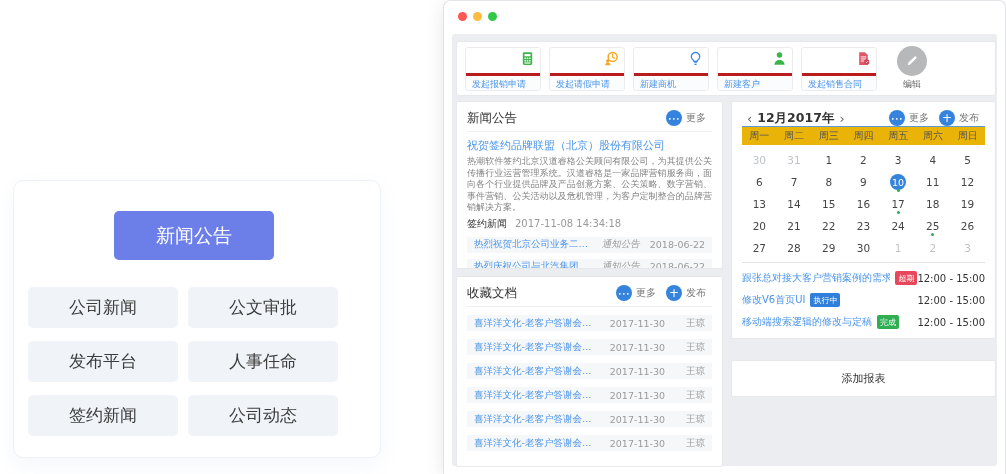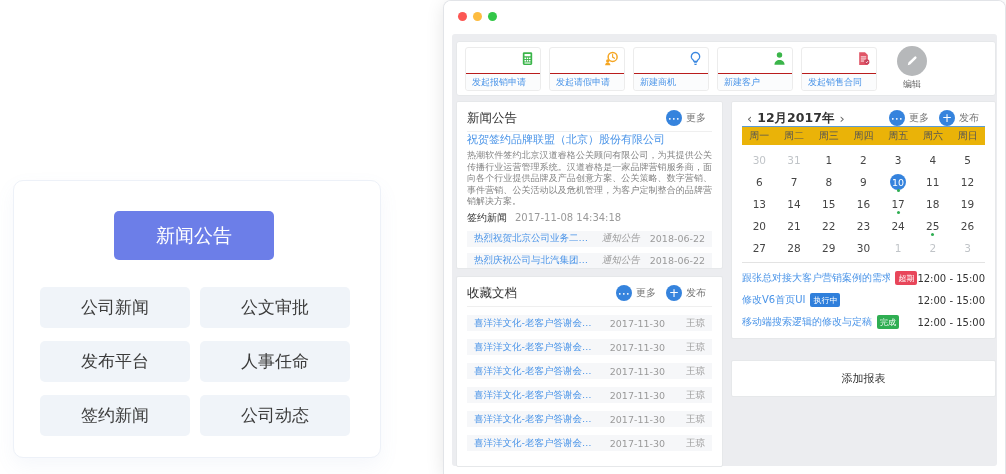--- a/index.html
+++ b/index.html
@@ -6,21 +6,21 @@
   body { margin:0; background:#fff; font-family:"DejaVu Sans","Liberation Sans",sans-serif; }
   .stage { position:relative; width:1006px; height:474px; overflow:hidden; background:#fff; }
 
   
   .left-card { position:absolute; left:13px; top:180px; width:368px; height:278px;
     background:#fff; border:1px solid #edf1f8; border-radius:10px;
     box-shadow:0 8px 20px rgba(120,140,200,.07); }
   .primary-btn { position:absolute; left:100px; top:30px; width:160px; height:49px;
     background:#6c7ee8; color:#fff; font-size:19px; border:none; border-radius:5px;
     font-family:inherit; cursor:pointer; }
-  .btn-grid { position:absolute; left:26px; top:106px; width:314px; display:flex; flex-wrap:wrap; gap:13px 10px; }
+  .btn-grid { position:absolute; left:14px; top:106px; width:314px; display:flex; flex-wrap:wrap; gap:13px 10px; }
   .grid-btn { width:150px; height:41px; background:#f0f4f9; border:none; border-radius:5px;
     color:#3c3c3c; font-size:17px; font-family:inherit; cursor:pointer; }
 
   
   .window { position:absolute; left:443px; top:0; width:563px; height:474px; background:#fff;
     border:1px solid #e2e4e8; border-bottom:none; border-radius:8px 8px 0 0;
     box-shadow:0 3px 18px rgba(0,0,0,.10); overflow:hidden; }
   .titlebar { position:absolute; left:0; top:0; right:0; height:30px; background:#fff;
     display:flex; align-items:center; padding-left:14px; gap:6px; }
   .light { width:9px; height:9px; border-radius:50%; display:inline-block; cursor:pointer; }
@@ -30,41 +30,41 @@
   .card { position:absolute; background:#fff; border:1px solid #e6e8ea; border-radius:2px; }
 
   
   .toolbar { left:12px; top:40px; width:540px; height:55px; border-radius:3px;
     display:flex; align-items:center; padding-left:8px; }
   .actions-row { display:flex; align-items:center; }
   .action-card { width:76px; height:44px; border:1px solid #ececec; border-radius:3px;
     position:relative; margin-right:8px; background:#fff; cursor:pointer; }
   .action-icon { position:absolute; top:3px; right:5px; width:15px; height:15px; }
   .action-label { position:absolute; left:0; right:0; bottom:0; height:17px; line-height:16px;
-    font-size:9px; color:#4a94e8; padding-left:6px; background:#fbfcfd; border-top:1px solid #b91c1c;
+    font-size:9px; color:#4a94e8; padding-left:6px; background:#fbfcfd; border-top:3px solid #b91c1c;
     border-radius:0 0 3px 3px; white-space:nowrap; overflow:hidden; }
   .edit-wrap { margin-left:12px; display:flex; flex-direction:column; align-items:center; cursor:pointer; }
   .edit-circle { width:30px; height:30px; border-radius:50%; background:#b6b8ba;
     display:flex; align-items:center; justify-content:center; }
   .edit-label { font-size:9px; color:#666; margin-top:2px; }
 
   
   .panel-head { display:flex; align-items:center; height:16px; }
   .panel-title { font-size:12.5px; color:#333; }
   .head-actions { margin-left:auto; display:flex; align-items:center; gap:4px; }
   .cbtn { width:16px; height:16px; border-radius:50%; background:#3583dd; color:#fff;
     display:inline-flex; align-items:center; justify-content:center; cursor:pointer; flex:none; }
   .cbtn.dots { font-size:6px; letter-spacing:.5px; }
   .cbtn.plus { font-size:12px; line-height:1; padding-bottom:1px; }
   .head-label { font-size:10px; color:#777; margin-right:6px; cursor:pointer; }
   .divider { border-bottom:1px solid #efefef; margin-top:5px; }
 
   
   .news { left:12px; top:100px; width:267px; height:168px; padding:8px 10px; overflow:hidden; }
-  .featured-title { font-size:11px; color:#4a94e8; white-space:nowrap; overflow:hidden; cursor:pointer; }
+  .featured-title { margin-top:6px; font-size:11px; color:#4a94e8; white-space:nowrap; overflow:hidden; cursor:pointer; }
   .news-body { margin-top:3px; font-size:9px; line-height:11.5px; color:#848484; text-align:justify; }
   .news-meta { margin-top:3px; text-align:left; font-size:10px; }
   .news-meta .tag { color:#333; margin-right:8px; }
   .news-meta .ts { color:#999; }
   .list-row { height:16px; margin-top:6px; background:#f6f7f9; display:flex; align-items:center;
     padding:0 7px; font-size:9.5px; cursor:pointer; }
   .lr-title { flex:1; color:#4a94e8; white-space:nowrap; overflow:hidden; text-overflow:ellipsis; }
   .lr-cat { color:#9a9a9a; margin-left:8px; flex:none;font-style:italic; }
   .lr-date { color:#9a9a9a; margin-left:10px; flex:none; }
   .lr-author { color:#9a9a9a; margin-left:14px; flex:none; width:26px; text-align:right; }

